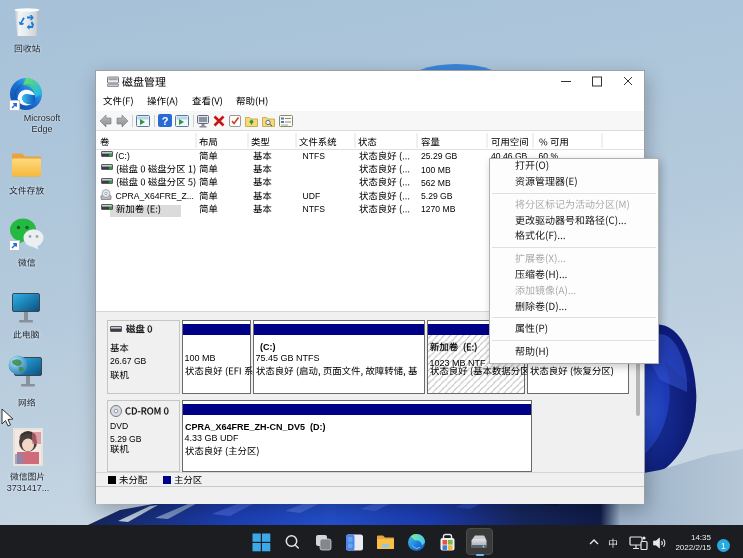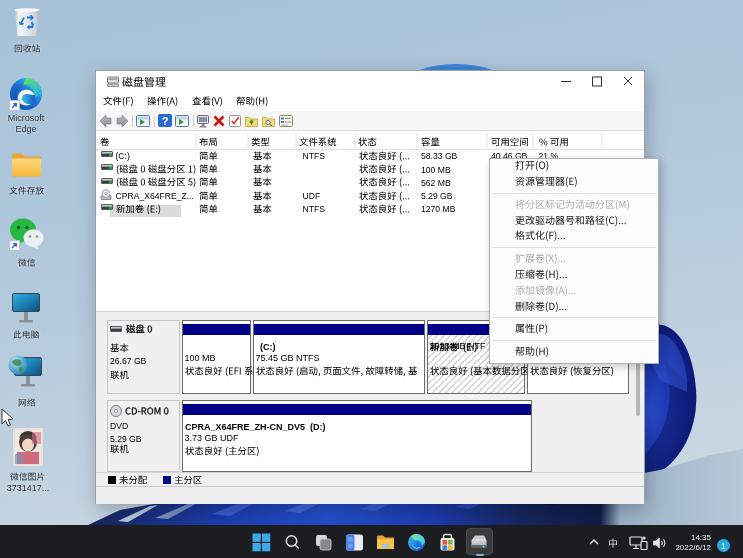--- a/index.html
+++ b/index.html
@@ -298,21 +298,21 @@
 <rect x="19" y="4" width="9" height="12" fill="#d06a78" opacity="0.6"></rect>
 <rect x="2" y="26" width="8" height="10" fill="#7a8fb4" opacity="0.7"></rect>
 </svg>
 <svg class="t dl" style="left:13.5px;top:43.2px" width="28.4" height="11.4">
     <g transform="translate(0,8.8) scale(0.00880)" fill="#1c2430">
       <use href="#g56DE" x="0"></use>
       <use href="#g6536" x="1000"></use>
       <use href="#g7AD9" x="2000"></use>
     </g>
   </svg>
-<div class="dlab" style="left:0px;top:113px;width:52px">Microsoft<br>Edge</div>
+<div class="dlab" style="left:16px;top:113px;width:52px">Microsoft<br>Edge</div>
 <svg class="t dl" style="left:8.5px;top:185.2px" width="37.2" height="11.4">
     <g transform="translate(0,8.8) scale(0.00880)" fill="#1c2430">
       <use href="#g6587" x="0"></use>
       <use href="#g4EF6" x="1000"></use>
       <use href="#g5B58" x="2000"></use>
       <use href="#g653E" x="3000"></use>
     </g>
   </svg>
 <svg class="t dl" style="left:17.5px;top:257.2px" width="19.6" height="11.4">
     <g transform="translate(0,8.8) scale(0.00880)" fill="#1c2430">
@@ -545,23 +545,23 @@
       <use href="#g72B6" x="0"></use>
       <use href="#g6001" x="1000"></use>
       <use href="#g826F" x="2000"></use>
       <use href="#g597D" x="3000"></use>
       <use href="#g0028" x="4250"></use>
       <use href="#g002E" x="4588"></use>
       <use href="#g002E" x="4866"></use>
       <use href="#g002E" x="5144"></use>
     </g>
   </svg>
-<div class="lat" style="left:421px;top:151.2px">58.33 GB</div>
+<div class="lat" style="left:421px;top:151.2px">25.29 GB</div>
 <div class="lat" style="left:491px;top:151.2px">40.46 GB</div>
-<div class="lat" style="left:538.5px;top:151.2px">21 %</div>
+<div class="lat" style="left:538.5px;top:151.2px">60 %</div>
 <svg class="abs" style="left:100.5px;top:164.3px" width="12" height="6">
     <rect x="0.5" y="0.5" width="11" height="5" rx="0.5" fill="#3a3e44" stroke="#1a1a1a" stroke-width="0.5"></rect>
     <rect x="1" y="1" width="10" height="1.6" fill="#c8ccd2"></rect>
     <path d="M11 3 L8 3 L8 5.5 L11 5.5 Z" fill="#2aa03a"></path>
   </svg>
 <svg class="t " style="left:115.5px;top:162.9px" width="82.2" height="12.2">
     <g transform="translate(0,9.4) scale(0.00940)" fill="#000">
       <use href="#g0028" x="0"></use>
       <use href="#g78C1" x="338"></use>
       <use href="#g76D8" x="1338"></use>
@@ -808,21 +808,21 @@
     <g transform="translate(0,9.4) scale(0.00940)" fill="#000" stroke="#000" stroke-width="26">
       <use href="#g65B0" x="0"></use>
       <use href="#g52A0" x="1000"></use>
       <use href="#g5377" x="2000"></use>
       <use href="#g0028" x="3500"></use>
       <use href="#g0045" x="3838"></use>
       <use href="#g003A" x="4427"></use>
       <use href="#g0029" x="4705"></use>
     </g>
   </svg>
-<div class="blat" style="left:429.5px;top:341px">1023 MB NTF</div>
+<div class="blat" style="left:429.5px;top:358px">1023 MB NTF</div>
 <svg class="t " style="left:429.5px;top:364.6px" width="93.0" height="12.2">
     <g transform="translate(0,9.4) scale(0.00940)" fill="#000">
       <use href="#g72B6" x="0"></use>
       <use href="#g6001" x="1000"></use>
       <use href="#g826F" x="2000"></use>
       <use href="#g597D" x="3000"></use>
       <use href="#g0028" x="4250"></use>
       <use href="#g57FA" x="4588"></use>
       <use href="#g672C" x="5588"></use>
       <use href="#g6570" x="6588"></use>
@@ -868,21 +868,21 @@
 <div class="lat" style="left:110px;top:434px">5.29 GB</div>
 <svg class="t " style="left:110.0px;top:442.6px" width="20.8" height="12.2">
     <g transform="translate(0,9.4) scale(0.00940)" fill="#000">
       <use href="#g8054" x="0"></use>
       <use href="#g673A" x="1000"></use>
     </g>
   </svg>
 <div class="abs" style="left:182px;top:400px;width:350px;height:72px;background:#fff;border:1px solid #6a6a6a"></div>
 <div class="abs" style="left:183px;top:404px;width:348px;height:10.5px;background:#000087"></div>
 <div class="blat b" style="left:185px;top:422.3px">CPRA_X64FRE_ZH-CN_DV5  (D:)</div>
-<div class="blat" style="left:184.5px;top:433.3px">3.73 GB UDF</div>
+<div class="blat" style="left:184.5px;top:433.3px">4.33 GB UDF</div>
 <svg class="t " style="left:184.5px;top:444.6px" width="76.5" height="12.2">
     <g transform="translate(0,9.4) scale(0.00940)" fill="#000">
       <use href="#g72B6" x="0"></use>
       <use href="#g6001" x="1000"></use>
       <use href="#g826F" x="2000"></use>
       <use href="#g597D" x="3000"></use>
       <use href="#g0028" x="4250"></use>
       <use href="#g4E3B" x="4588"></use>
       <use href="#g5206" x="5588"></use>
       <use href="#g533A" x="6588"></use>
@@ -1133,17 +1133,17 @@
 <rect x="1" y="2" width="12" height="8" rx="1" stroke-width="1.2"></rect>
 <path d="M4 13.5 L10 13.5 M7 10 L7 13.5" stroke-width="1.2"></path>
 <rect x="12" y="6.5" width="6" height="8" rx="1" stroke-width="1.2" fill="#1c1c1c"></rect>
 <circle cx="15" cy="3" r="1.6" fill="#e8e8e8" stroke="none"></circle>
 </svg>
 <svg class="abs" style="left:652px;top:536px" width="15" height="14" fill="none" stroke="#e8e8e8">
 <path d="M1.5 5 L1.5 9 L4 9 L7.5 12 L7.5 2 L4 5 Z" fill="#e8e8e8" stroke-width="0.7"></path>
 <path d="M9.5 5 Q11.2 7 9.5 9 M11.5 3.2 Q14.2 7 11.5 10.8" stroke-width="1.1"></path>
 </svg>
 <div class="tray" style="right:32px;top:532.5px">14:35</div>
-<div class="tray" style="right:32px;top:543px">2022/6/12</div>
+<div class="tray" style="right:32px;top:543px">2022/2/15</div>
 <div class="abs" style="left:716.5px;top:538.5px;width:13px;height:13px;background:#28aae0;border-radius:50%"></div>
 <div class="abs" style="left:721px;top:540.5px;color:#fff;font-size:8.5px;font-family:'Liberation Sans'">1</div>
 <svg class="abs" style="left:0px;top:408px" width="14" height="20">
     <path d="M2 1 L2 16 L5.5 12.5 L8 18 L10.5 17 L8 11.5 L13 11 Z" fill="#fff" stroke="#333" stroke-width="1"></path>
   </svg>
 </body></html>

